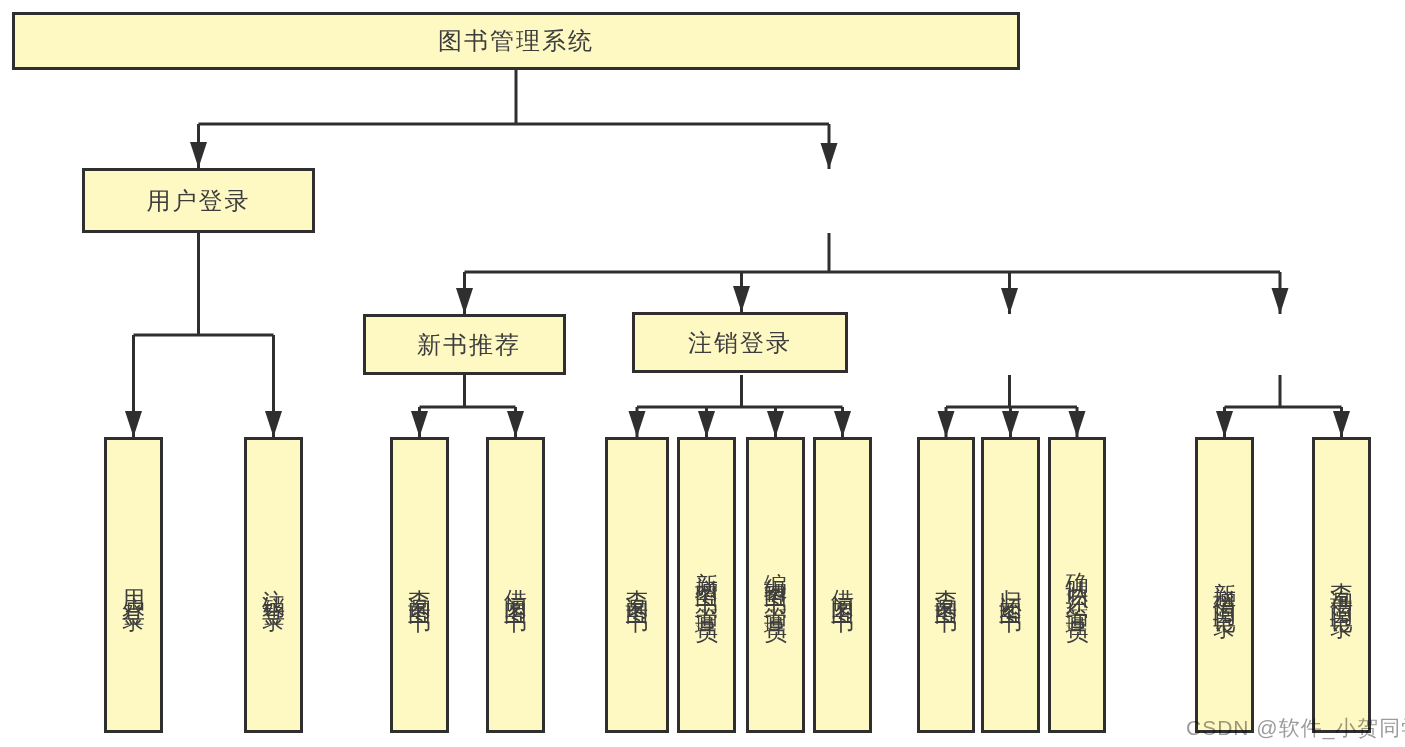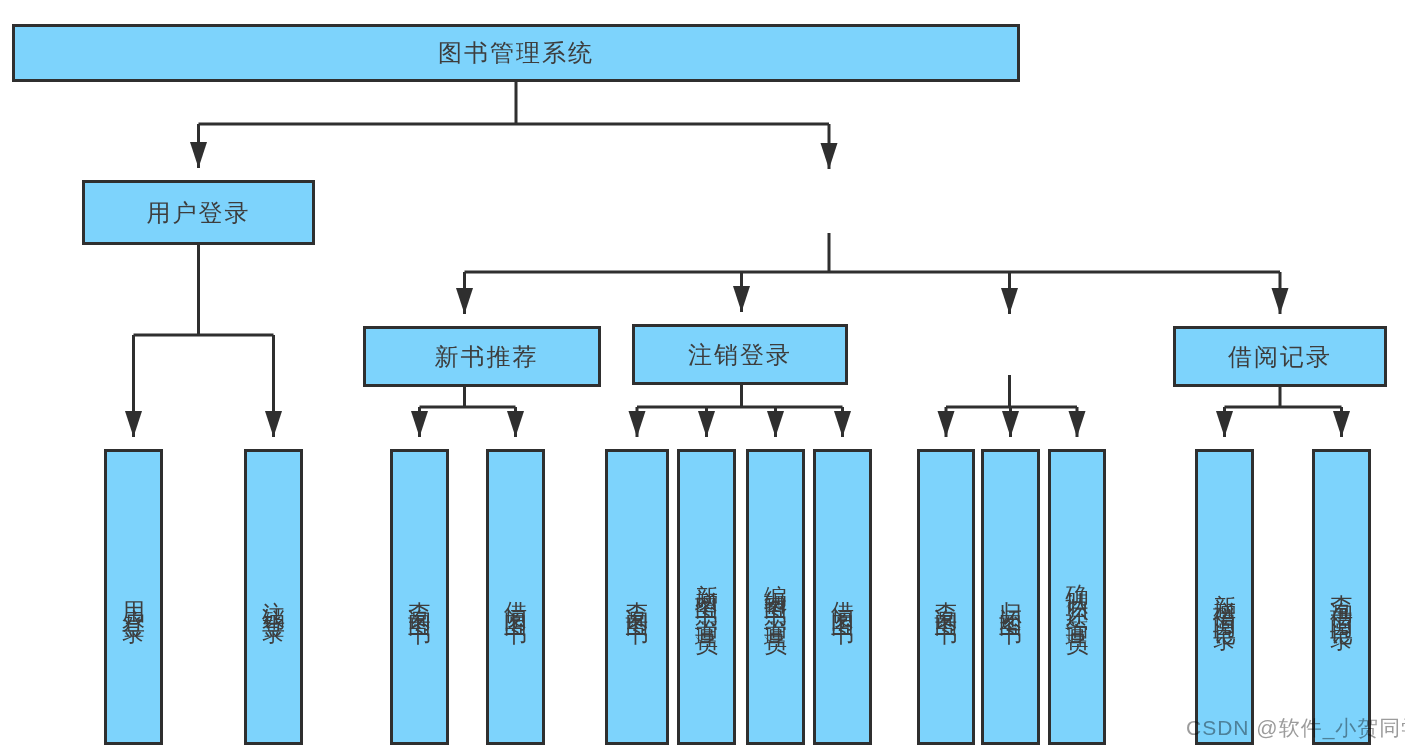--- a/index.html
+++ b/index.html
@@ -13,27 +13,26 @@
   }
   .connectors {
     position: absolute;
     left: 0; top: 0;
     width: 1405px; height: 747px;
   }
   .box {
     position: absolute;
     box-sizing: border-box;
     border: 3px solid #2f2f2f;
-    background: #7dd3fc;
+    background: #fef9c3;
     color: #3d3d3d;
     display: flex;
     align-items: center;
     justify-content: center;
     text-align: center;
-    margin-top: 12px;
   }
   .h-label {
     font-size: 24px;
     letter-spacing: 2px;
     white-space: nowrap;
   }
   .leaf {
     top: 437px;
     height: 296px;
     writing-mode: vertical-rl;
@@ -92,23 +91,22 @@
       <line x1="1077" y1="407" x2="1077" y2="437" marker-end="url(#arrowhead)"></line>
       <line x1="1224.5" y1="407" x2="1224.5" y2="437" marker-end="url(#arrowhead)"></line>
       <line x1="1341.5" y1="407" x2="1341.5" y2="437" marker-end="url(#arrowhead)"></line>
     </g>
   </svg>
 
   <div class="box h-label" style="left:12px; top:12px; width:1008px; height:58px;">图书管理系统</div>
 
   <div class="box h-label" style="left:82px; top:168px; width:233px; height:65px;">用户登录</div>
 
-  <div class="box h-label" style="left:363px; top:314px; width:238px; height:61px;padding-left:9px;">新书推荐</div>
+  <div class="box h-label" style="left:363px; top:314px; width:203px; height:61px;padding-left:9px;">新书推荐</div>
   <div class="box h-label" style="left:632px; top:312px; width:216px; height:61px;">注销登录</div>
-  <div class="box h-label" style="left:1173px; top:314px; width:214px; height:61px;">借阅记录</div>
 
   <div class="box leaf" style="left:104px; width:59px;">用户登录</div>
   <div class="box leaf" style="left:244px; width:59px;">注销登录</div>
   <div class="box leaf" style="left:390px; width:59px;">查询图书</div>
   <div class="box leaf" style="left:486px; width:59px;">借阅图书</div>
   <div class="box leaf" style="left:605px; width:64px;">查询图书</div>
   <div class="box leaf" style="left:677px; width:59px;">新增图书（管理员）</div>
   <div class="box leaf" style="left:746px; width:59px;">编辑图书（管理员）</div>
   <div class="box leaf" style="left:813px; width:59px;">借阅图书</div>
   <div class="box leaf" style="left:917px; width:58px;">查询图书</div>

